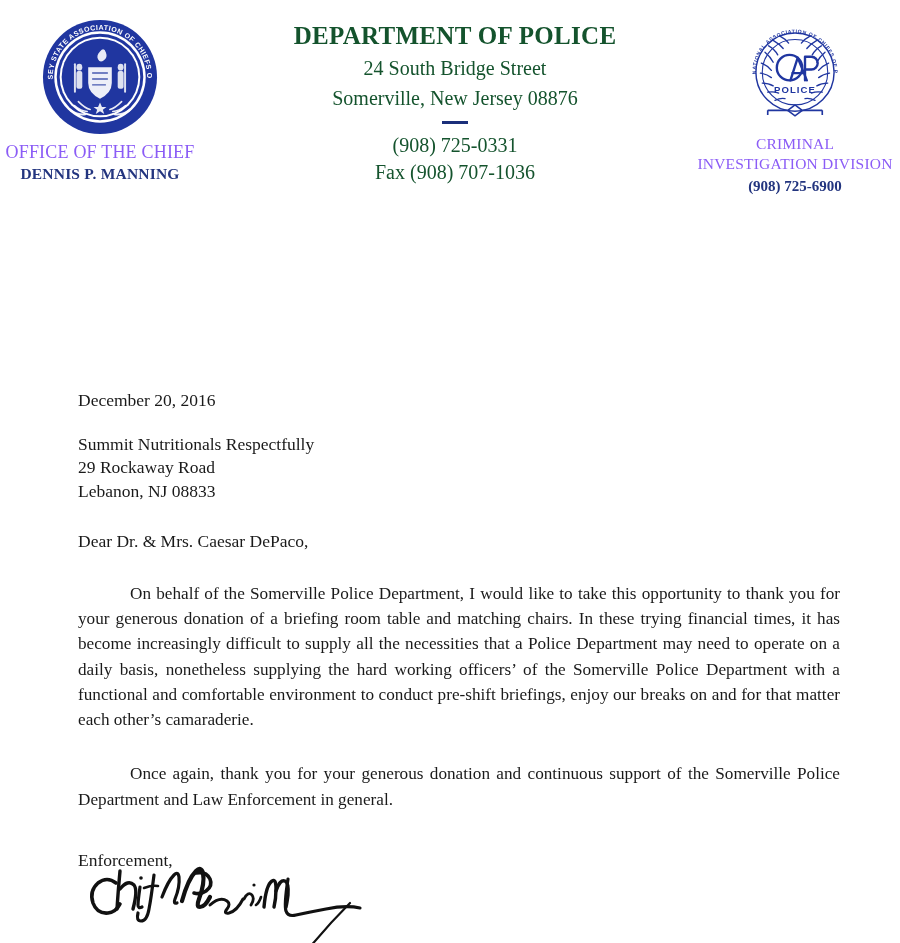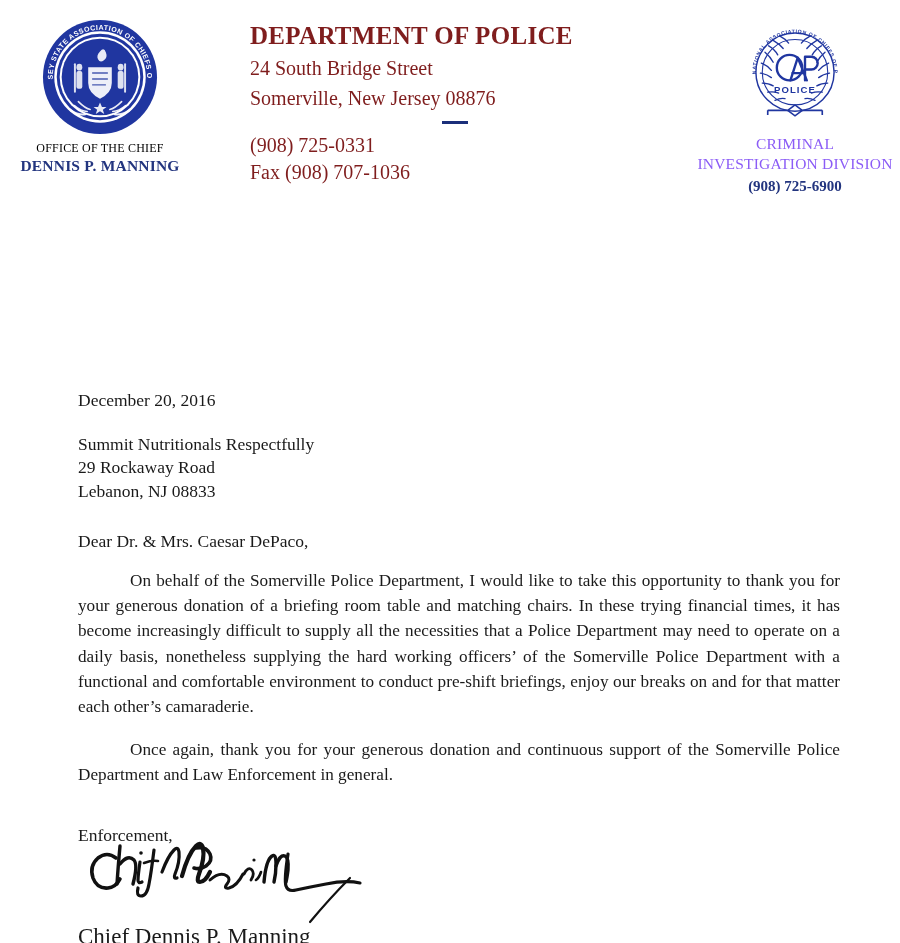--- a/index.html
+++ b/index.html
@@ -30,41 +30,42 @@
     left: 0; top: 18px;
     width: 200px;
     text-align: center;
   }
   .seal-nj {
     width: 118px; height: 118px;
     margin: 0 auto 4px auto;
     display: block;
   }
   .lh-left-line1 {
-    color: #000000;
-    font-size: 12px;
+    color: #8b5cf6;
+    font-size: 18px;
     letter-spacing: .2px;
     line-height: 1.35;
     white-space: nowrap;
   }
   .lh-left-line2 {
     color: #23357f;
     font-size: 15.5px;
     font-weight: bold;
     letter-spacing: .2px;
     line-height: 1.35;
     white-space: nowrap;
   }
 
   
   .lh-center {
     position: absolute;
     left: 250px; top: 22px;
     width: 410px;
-    color: #7f1d1d;
+    text-align: center;
+    color: #14532d;
   }
   .lh-title {
     font-size: 25px;
     font-weight: bold;
     letter-spacing: .3px;
     line-height: 1.15;
   }
   .lh-addr {
     font-size: 20px;
     line-height: 1.32;
@@ -123,21 +124,21 @@
   .recipient {
     margin-top: 22px;
     font-size: 17.5px;
     line-height: 1.33;
   }
   .salutation {
     margin-top: 28px;
     font-size: 17.5px;
   }
   .para {
-    margin-top: 16px;
+    margin-top: 29px;
     font-size: 17.2px;
     line-height: 1.47;
     text-align: justify;
     text-indent: 52px;
   }
   .closing {
     margin-top: 38px;
     font-size: 17.5px;
   }
   .sig-wrap {

